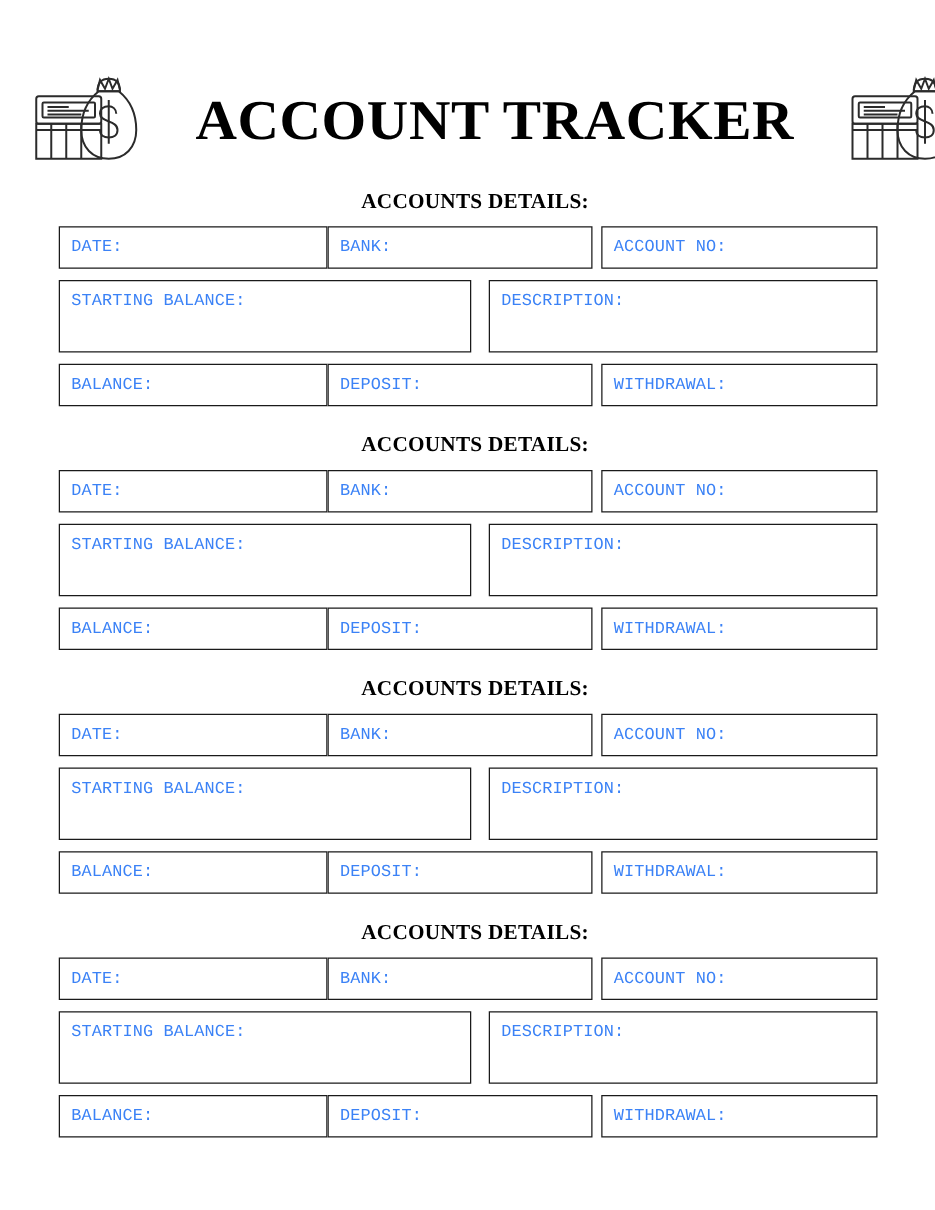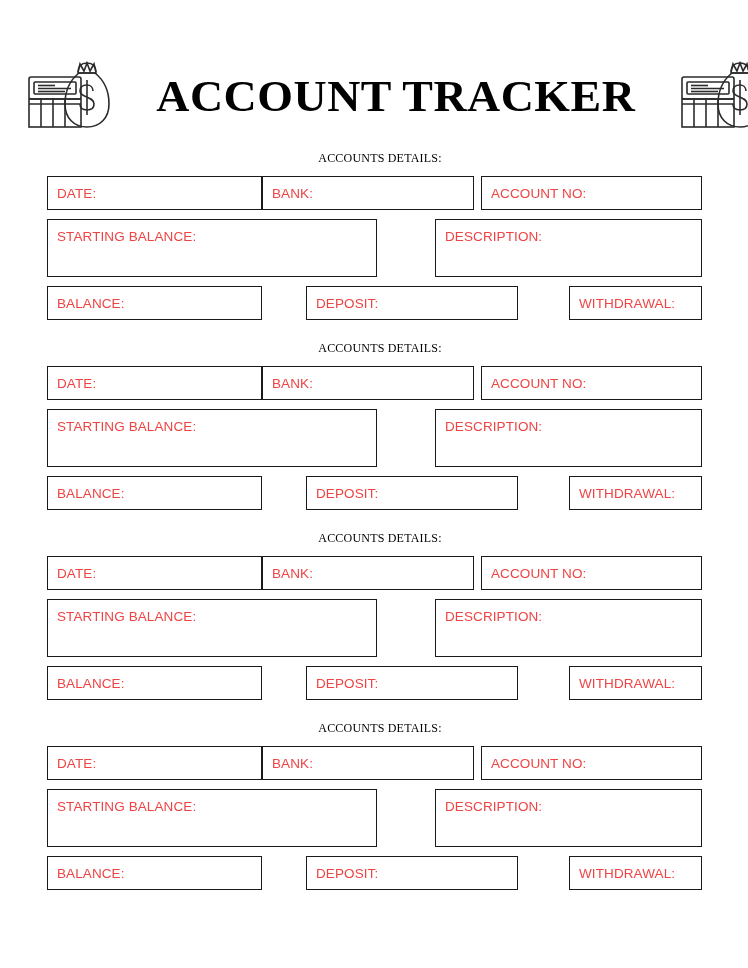--- a/index.html
+++ b/index.html
@@ -45,53 +45,53 @@
     flex: 0 0 96px;
     display: block;
   }
   .money-icon svg { display: block; width: 100%; height: 100%; }
 
   
   .section { margin-top: 0; }
   .section-heading {
     text-align: center;
     font-family: "Liberation Serif", "DejaVu Serif", serif;
-    font-weight: normal;
-    font-size: 12px;
+    font-weight: bold;
+    font-size: 17px;
     letter-spacing: 0.2px;
     color: #000000;
     margin: 0 0 12px 12px;
     line-height: 1;
   }
   .section + .section { margin-top: 22px; }
 
   .form-area {
     margin: 0 46px 0 47px;
   }
 
   .row {
     display: flex;
     width: 100%;
   }
-  .row + .row { margin-top: 9px; gap: 44px; }
+  .row + .row { margin-top: 9px; }
 
   .cell {
     border: 1.6px solid #1a1a1a;
     background: #ffffff;
     box-sizing: border-box;
     position: relative;
   }
   .cell-label {
     position: absolute;
     left: 9px;
     top: 9px;
-    font-family: Liberation Sans, sans-serif;
+    font-family: Liberation Mono, monospace;
     font-size: 13.5px;
     letter-spacing: 0.1px;
-    color: #ef4444;
+    color: #3b82f6;
     white-space: nowrap;
     line-height: 1.2;
   }
 
   
   .row-triple .cell { height: 34px; }
   .row-triple .c1 { flex: 0 0 215px; }
   .row-triple .c2 { flex: 0 0 212px; margin-left: 0; }
   .row-triple .c3 { flex: 1 1 auto; margin-left: 7px; }
 

